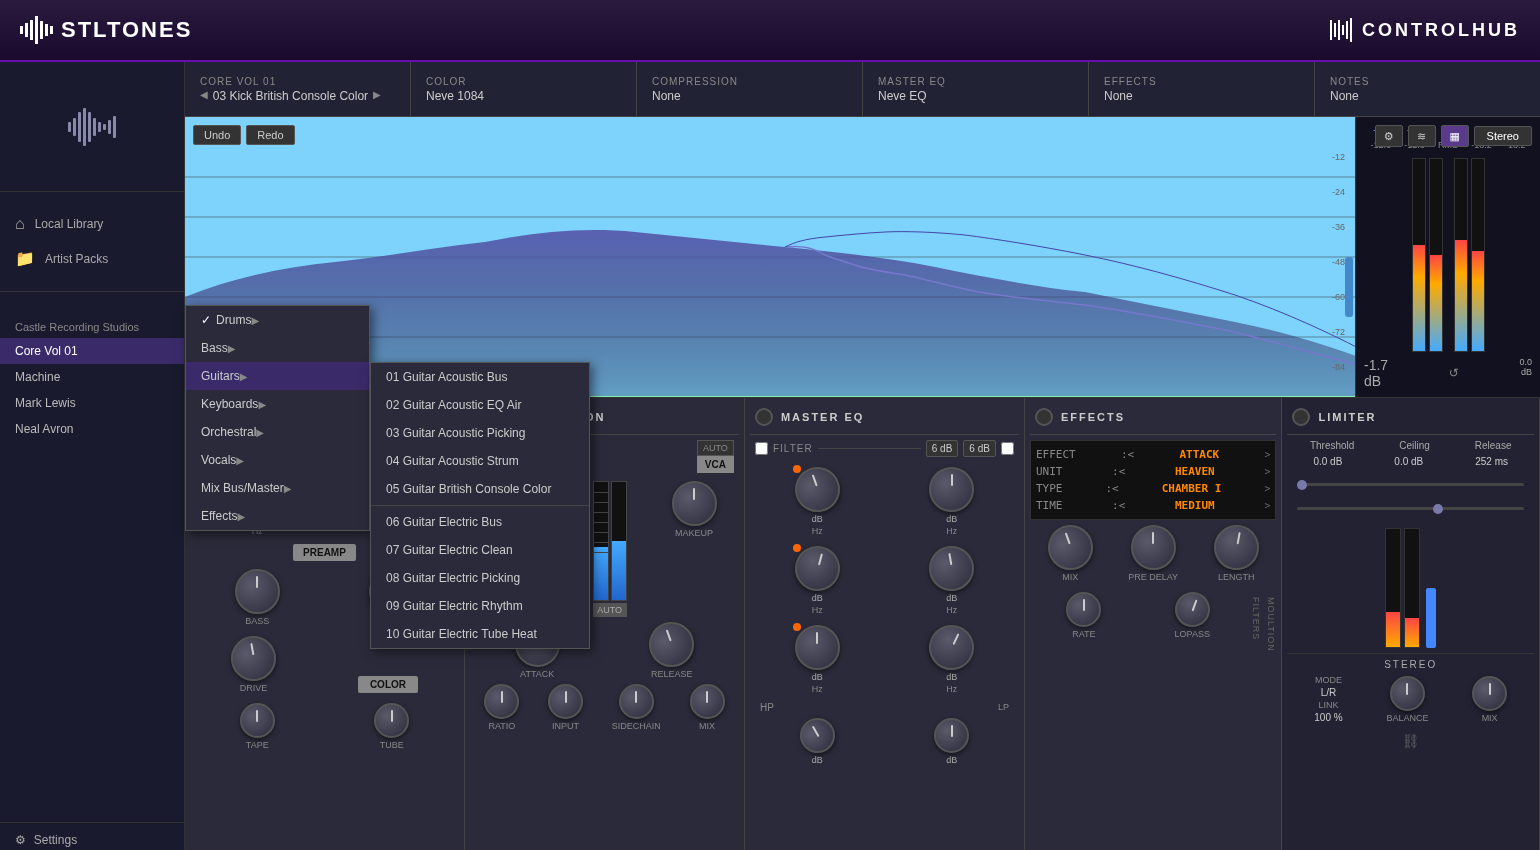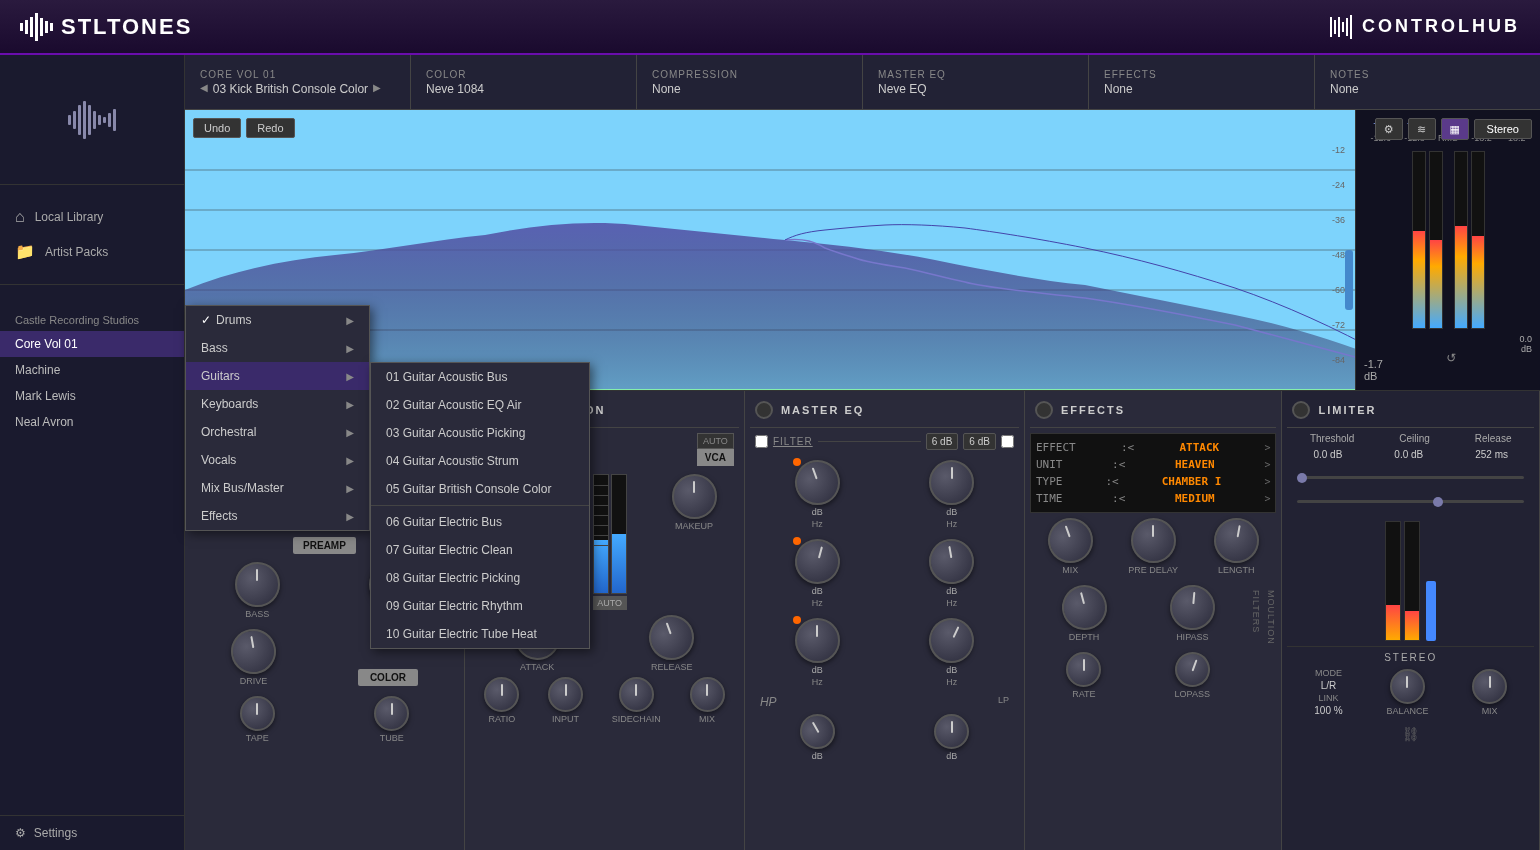--- a/index.html
+++ b/index.html
@@ -8,21 +8,21 @@
       height: 850px;
       background: #1a1a2e;
       font-family: 'Arial', sans-serif;
       overflow: hidden;
       color: #ccc;
       font-size: 12px;
     }
 
     
     #topbar {
-      height: 55px;
+      height: 62px;
       background: linear-gradient(180deg, #2a1a3e 0%, #1a0a2e 100%);
       border-bottom: 2px solid #6a0dad;
       display: flex;
       align-items: center;
       justify-content: space-between;
       padding: 0 20px;
       gap: 48px;
     }
     #logo {
       display: flex;
@@ -262,21 +262,20 @@
       z-index: 200;
       box-shadow: 3px 3px 10px rgba(0,0,0,0.5);
     }
     .context-menu-item {
       padding: 7px 15px;
       cursor: pointer;
       font-size: 12px;
       color: #ccc;
       display: flex;
       align-items: center;
-      justify-content: space-between;
     }
     .context-menu-item.active-item {
       background: #3a2a6a;
     }
     .context-menu-item .checkmark {
       color: white;
       margin-right: 5px;
     }
     .context-menu-item .arrow {
       color: #888;
@@ -503,21 +502,20 @@
       padding: 2px 5px;
       font-size: 10px;
       border-radius: 2px;
     }
 
     
     .filter-label {
       color: #888;
       font-size: 10px;
       letter-spacing: 1px;
-      text-decoration: underline;
     }
 
     
     .auto-btn {
       font-size: 9px;
       color: #888;
       border: 1px solid #555;
       background: #333;
       padding: 2px 5px;
       cursor: pointer;
@@ -695,21 +693,21 @@
           <div style="width:5px;"></div>
 
           <div style="width:14px; background:#111; border:1px solid #333; position:relative; overflow:hidden;">
             <div style="position:absolute; bottom:0; left:0; right:0; height:58%; background:linear-gradient(180deg,#ff4444 0%,#ffaa00 30%,#44aaff 100%);"></div>
           </div>
           <div style="width:14px; background:#111; border:1px solid #333; position:relative; overflow:hidden;">
             <div style="position:absolute; bottom:0; left:0; right:0; height:52%; background:linear-gradient(180deg,#ff4444 0%,#ffaa00 30%,#44aaff 100%);"></div>
           </div>
         </div>
         <div style="display:flex; justify-content:space-between; margin-top:5px;">
-          <span style="font-size:11px; color:#aaa;margin-top:24px;">-1.7<br>dB</span>
+          <span style="font-size:14px; color:#aaa;">-1.7<br>dB</span>
           <div style="display:flex; gap:5px; align-items:center;">
             <span style="font-size:12px; color:#888;">↺</span>
           </div>
           <span style="font-size:9px; color:#aaa; text-align:right;">0.0<br>dB</span>
         </div>
       </div>
 
       <div style="position:absolute; right:187px; top:50%; width:8px; height:60px; background:#4488cc; border-radius:3px; cursor:pointer;"></div>
     </div>
 
@@ -920,21 +918,21 @@
             <span class="knob-label">Hz</span>
           </div>
           <div class="knob-container">
             <div class="knob" style="transform:rotate(25deg);"></div>
             <span class="knob-value">dB</span>
             <span class="knob-label">Hz</span>
           </div>
         </div>
 
         <div style="display:flex; justify-content:space-between; padding:0 10px; margin-top:3px;">
-          <span style="font-size:12px; color:#888;font-style:italic;">HP</span>
+          <span style="font-size:10px; color:#888;">HP</span>
           <span style="font-size:9px; color:#888;">LP</span>
         </div>
 
         <div class="knobs-row">
           <div class="knob-container">
             <div class="knob knob-sm" style="transform:rotate(-30deg);"></div>
             <span class="knob-value">dB</span>
           </div>
           <div class="knob-container">
             <div class="knob knob-sm"></div>
@@ -986,30 +984,20 @@
             <span class="knob-label">PRE DELAY</span>
           </div>
           <div class="knob-container">
             <div class="knob" style="transform:rotate(10deg);"></div>
             <span class="knob-label">LENGTH</span>
           </div>
         </div>
 
         <div style="display:flex; gap:5px; align-items:flex-start;">
           <div style="flex:1;">
-            <div class="knobs-row">
-              <div class="knob-container">
-                <div class="knob" style="transform:rotate(-15deg);"></div>
-                <span class="knob-label">DEPTH</span>
-              </div>
-              <div class="knob-container">
-                <div class="knob" style="transform:rotate(5deg);"></div>
-                <span class="knob-label">HIPASS</span>
-              </div>
-            </div>
             <div class="knobs-row">
               <div class="knob-container">
                 <div class="knob knob-sm"></div>
                 <span class="knob-label">RATE</span>
               </div>
               <div class="knob-container">
                 <div class="knob knob-sm" style="transform:rotate(20deg);"></div>
                 <span class="knob-label">LOPASS</span>
               </div>
             </div>

